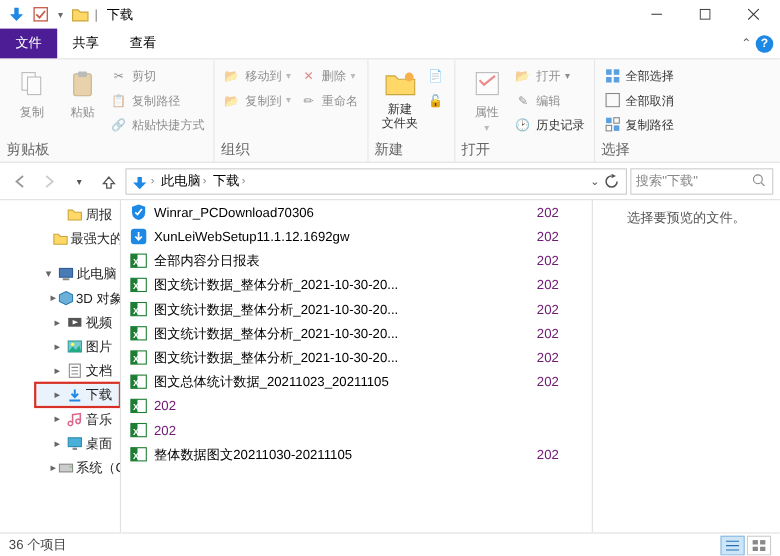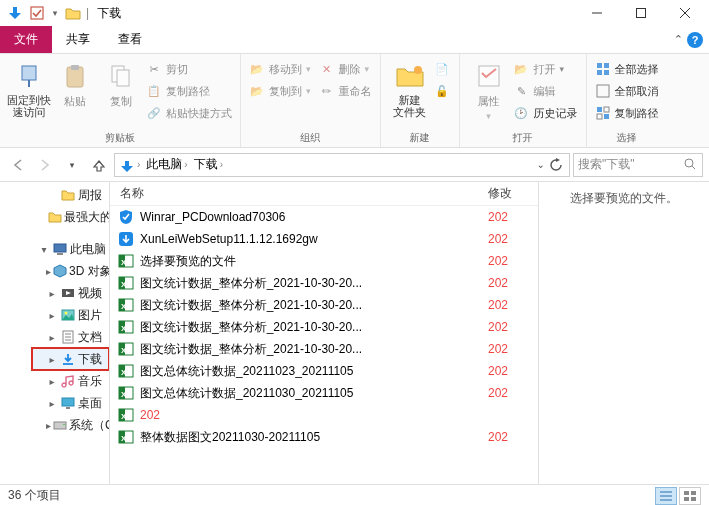--- a/index.html
+++ b/index.html
@@ -9,30 +9,30 @@
 .titlebar { height: 26px; display: flex; align-items: center; padding: 0 2px; background: #fff; }
 .titlebar .qat { display: flex; align-items: center; gap: 4px; padding-left: 4px; }
 .titlebar .qat-icon { width: 18px; height: 18px; display: flex; align-items: center; justify-content: center; }
 .titlebar .title { margin-left: 8px; font-size: 12px; }
 .titlebar .spacer { flex: 1; }
 .winbtn { width: 44px; height: 26px; display: flex; align-items: center; justify-content: center; font-size: 13px; }
 
 
 .tabs { height: 28px; display: flex; align-items: stretch; background: #fff; border-bottom: 1px solid #e0e0e0; position: relative; }
 .tab { padding: 0 14px; display: flex; align-items: center; font-size: 12px; }
-.tab.file { background: #be185d; color: #fff; }
+.tab.file { background: #4c1d95; color: #fff; }
 .tab.active { border-bottom: 2px solid #1979ca; margin-bottom: -1px; }
 .tabs .right { margin-left: auto; display: flex; align-items: center; padding-right: 6px; gap: 4px; }
 .help-circle { width: 16px; height: 16px; border-radius: 50%; background: #1e88e5; color: #fff; display: flex; align-items: center; justify-content: center; font-size: 11px; font-weight: bold; }
 
 
 .ribbon { height: 94px; display: flex; border-bottom: 1px solid #e0e0e0; background: #fafafa; }
 .group { display: flex; flex-direction: column; border-right: 1px solid #e6e6e6; padding: 2px 6px 2px 6px; }
 .group-body { flex: 1; display: flex; align-items: flex-start; }
-.group-label { text-align: center; font-size: 10px; color: #666; padding: 2px 0 0 0; }
+.group-label { text-align: left; font-size: 13px; color: #666; padding: 2px 0 0 0; }
 .bigbtn { display: flex; flex-direction: column; align-items: center; justify-content: flex-start; width: 46px; padding-top: 4px; font-size: 11px; text-align: center; gap: 2px; color: #333; }
 .bigbtn.disabled { opacity: .55; }
 .bigbtn .ic { width: 32px; height: 32px; display: flex; align-items: center; justify-content: center; }
 .smallrow { display: flex; align-items: center; gap: 4px; height: 22px; font-size: 11px; color: #333; padding: 0 2px; }
 .smallrow.disabled { opacity: .55; }
 .smallrow .sic { width: 16px; height: 16px; display: flex; align-items: center; justify-content: center; }
 .vstack { display: flex; flex-direction: column; justify-content: flex-start; padding-top: 2px; }
 
 
 .navbar { height: 34px; display: flex; align-items: center; padding: 3px 6px; gap: 3px; border-bottom: 1px solid #e0e0e0; }
@@ -56,21 +56,21 @@
 .tree-item.highlight { outline: 2px solid #d93025; outline-offset: -1px; background: #eaf3fb; }
 
 .filepane { flex: 1; display: flex; flex-direction: column; border-right: 1px solid #e0e0e0; min-width: 0; }
 .colheaders { height: 24px; display: flex; align-items: center; border-bottom: 1px solid #eee; font-size: 12px; color: #444; }
 .colheaders .col-name { flex: 1; padding-left: 10px; }
 .colheaders .col-mod { width: 50px; }
 .filelist { flex: 1; overflow: hidden; }
 .file-row { display: flex; align-items: center; height: 22px; font-size: 12px; padding-left: 8px; gap: 6px; white-space: nowrap; }
 .file-row .fic { width: 16px; height: 16px; display: flex; align-items: center; justify-content: center; flex-shrink: 0; }
 .file-row .fname { flex: 1; overflow: hidden; text-overflow: ellipsis; }
-.file-row .fmod { width: 50px; color: #ef4444; }
+.file-row .fmod { width: 50px; color: #701a75; }
 
 .preview { width: 170px; display: flex; justify-content: center; color: #555; font-size: 12px; padding: 8px; }
 
 
 .statusbar { height: 22px; border-top: 1px solid #e0e0e0; display: flex; align-items: center; padding: 0 8px; font-size: 12px; color: #444; }
 .statusbar .right { margin-left: auto; display: flex; gap: 2px; }
 .viewbtn { width: 22px; height: 18px; border: 1px solid #ccc; display: flex; align-items: center; justify-content: center; }
 .viewbtn.active { background: #cde6f7; border-color: #8ab9e0; }
 
 svg { display: block; }
@@ -126,47 +126,37 @@
   <div class="right">
     <span style="color:#555;font-size:11px;">⌃</span>
     <span class="help-circle">?</span>
   </div>
 </div>
 
 <div class="ribbon">
 
   <div class="group">
     <div class="group-body">
-      <div class="bigbtn">
+      <div class="bigbtn disabled">
         <span class="ic">
             <svg width="26" height="26">
-              <rect x="6" y="3" width="14" height="14" fill="#c0d8ef" stroke="#4a7bb5"></rect>
-              <path d="M13 17 L13 24" stroke="#4a7bb5" stroke-width="2"></path>
-            </svg>
-          </span>
-        <span style="white-space:pre-line;line-height:1.1;">固定到快
-速访问</span>
+              <rect x="4" y="3" width="12" height="16" fill="#fff" stroke="#888"></rect>
+              <rect x="9" y="7" width="12" height="16" fill="#fff" stroke="#888"></rect>
+            </svg>
+          </span>
+        <span>复制</span>
       </div>
       <div class="bigbtn disabled">
         <span class="ic">
             <svg width="26" height="26">
               <rect x="5" y="4" width="16" height="20" rx="2" fill="#d9b36b" stroke="#a07b36"></rect>
               <rect x="9" y="2" width="8" height="5" rx="1" fill="#888"></rect>
             </svg>
           </span>
         <span>粘贴</span>
-      </div>
-      <div class="bigbtn disabled">
-        <span class="ic">
-            <svg width="26" height="26">
-              <rect x="4" y="3" width="12" height="16" fill="#fff" stroke="#888"></rect>
-              <rect x="9" y="7" width="12" height="16" fill="#fff" stroke="#888"></rect>
-            </svg>
-          </span>
-        <span>复制</span>
       </div>
       <div class="vstack">
         <div class="smallrow disabled">
             <span class="sic">✂</span>
             <span>剪切</span>
           </div>
         <div class="smallrow disabled">
             <span class="sic">📋</span>
             <span>复制路径</span>
           </div>
@@ -462,24 +452,20 @@
         <span class="tic">
           <svg width="14" height="12">
             <rect x="1" y="3" width="12" height="7" fill="#ccc" stroke="#888"></rect>
             <rect x="10" y="5" width="2" height="1" fill="#5c5"></rect>
           </svg>
         </span>
         <span>系统（C:</span>
       </div>
     </div>
   <div class="filepane">
-    <div class="colheaders">
-      <div class="col-name">名称</div>
-      <div class="col-mod">修改</div>
-    </div>
     <div class="filelist" id="filelist">
         <div class="file-row">
           <span class="fic">
             <svg width="16" height="16">
               <path d="M8 1 L14 3 L14 8 Q14 14 8 15 Q2 14 2 8 L2 3 Z" fill="#1e88e5"></path>
               <path d="M5 8 L7 10 L11 5" fill="none" stroke="#fff" stroke-width="1.6"></path>
             </svg>
           </span>
           <span class="fname">Winrar_PCDownload70306</span>
           <span class="fmod">202</span>
@@ -495,21 +481,21 @@
           <span class="fmod">202</span>
         </div>
         <div class="file-row">
           <span class="fic">
             <svg width="16" height="16">
               <rect x="1" y="2" width="14" height="12" fill="#fff" stroke="#1e7e34"></rect>
               <rect x="1" y="2" width="6" height="12" fill="#1e7e34"></rect>
               <text x="3" y="12" font-size="8" fill="#fff" font-weight="bold">X</text>
             </svg>
           </span>
-          <span class="fname">选择要预览的文件</span>
+          <span class="fname">全部内容分日报表</span>
           <span class="fmod">202</span>
         </div>
         <div class="file-row">
           <span class="fic">
             <svg width="16" height="16">
               <rect x="1" y="2" width="14" height="12" fill="#fff" stroke="#1e7e34"></rect>
               <rect x="1" y="2" width="6" height="12" fill="#1e7e34"></rect>
               <text x="3" y="12" font-size="8" fill="#fff" font-weight="bold">X</text>
             </svg>
           </span>
@@ -561,21 +547,20 @@
           <span class="fmod">202</span>
         </div>
         <div class="file-row">
           <span class="fic">
             <svg width="16" height="16">
               <rect x="1" y="2" width="14" height="12" fill="#fff" stroke="#1e7e34"></rect>
               <rect x="1" y="2" width="6" height="12" fill="#1e7e34"></rect>
               <text x="3" y="12" font-size="8" fill="#fff" font-weight="bold">X</text>
             </svg>
           </span>
-          <span class="fname">图文总体统计数据_20211030_20211105</span>
           <span class="fmod">202</span>
         </div>
         <div class="file-row">
           <span class="fic">
             <svg width="16" height="16">
               <rect x="1" y="2" width="14" height="12" fill="#fff" stroke="#1e7e34"></rect>
               <rect x="1" y="2" width="6" height="12" fill="#1e7e34"></rect>
               <text x="3" y="12" font-size="8" fill="#fff" font-weight="bold">X</text>
             </svg>
           </span>

